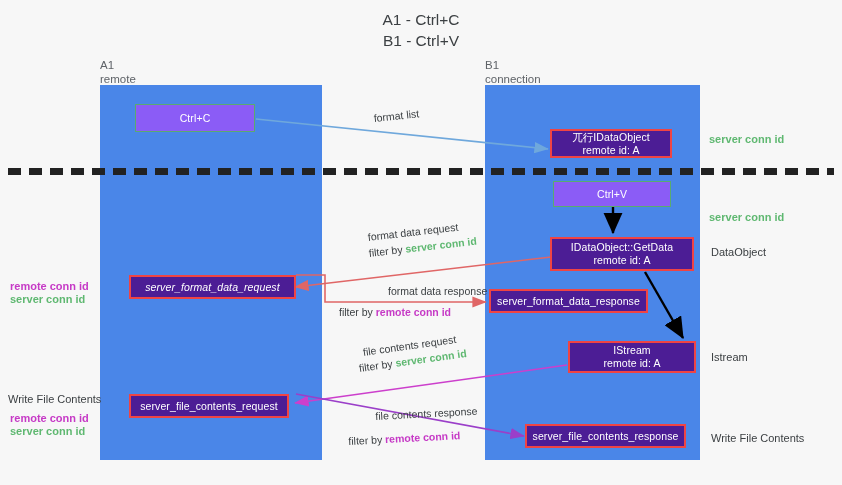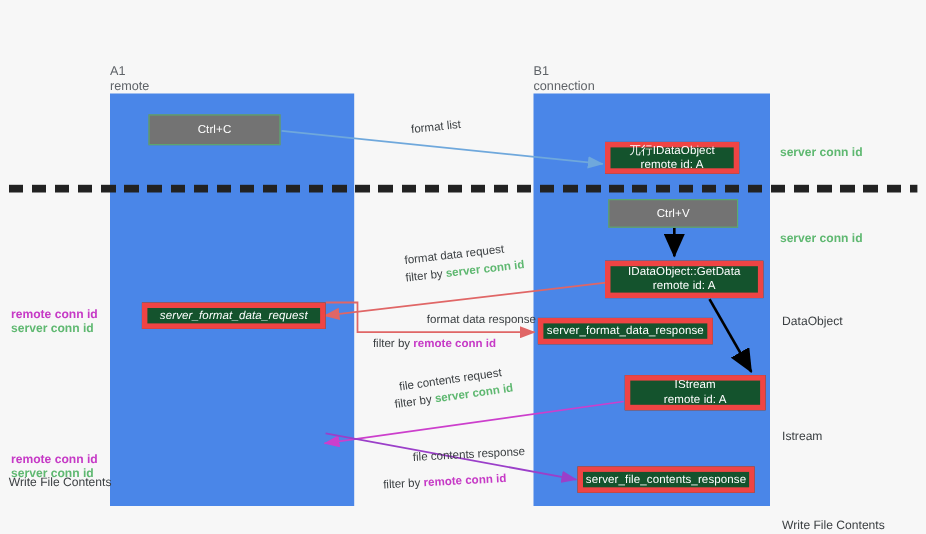--- a/index.html
+++ b/index.html
@@ -59,22 +59,22 @@
     flex-direction: column;
     align-items: center;
     justify-content: center;
     color: #ffffff;
     font-size: 10.5px;
     line-height: 13px;
     text-align: center;
     white-space: pre;
     letter-spacing: 0.1px;
   }
-  .box-green { background: #737373; border: 1px solid #5aab6f; }
-  .box-orange { background: #14532d; border: 5px solid #ef4444; }
+  .box-green { background: #8b5cf6; border: 1px solid #5aab6f; }
+  .box-orange { background: #4c1d95; border: 2px solid #ef4444; }
 
   
   .divider {
     position: absolute;
     left: 8px;
     top: 168px;
     width: 826px;
     height: 7px;
     background-image: repeating-linear-gradient(
       to right,
@@ -86,21 +86,21 @@
   
   .side-label {
     position: absolute;
     font-size: 11px;
     line-height: 14px;
     white-space: pre;
     color: #3c4043;
   }
   .clr-green  { color: #5fb871; font-weight: bold; }
   .clr-magenta{ color: #c63ac6; font-weight: bold; }
-  .clr-plain  { color: #3c4043; font-weight: normal; margin-top: 40px; }
+  .clr-plain  { color: #3c4043; font-weight: normal; }
 
   
   .edge-label {
     position: absolute;
     font-size: 10.5px;
     line-height: 15px;
     color: #3c4043;
     white-space: pre;
   }
   .edge-label .hl-green   { color: #5fb871; font-weight: bold; }
@@ -112,20 +112,22 @@
     width: 842px; height: 485px;
     overflow: visible;
     pointer-events: none;
   }
 </style>
 </head>
 <body>
 
 <div class="stage">
 
+  <div class="title">A1 - Ctrl+C
+B1 - Ctrl+V</div>
 
   <div class="lane-header" style="left:100px; top:58px; width:222px;">A1
 remote</div>
   <div class="lane-header" style="left:485px; top:58px; width:215px;">B1
 connection</div>
 
   <div class="lane lane-a"></div>
   <div class="lane lane-b"></div>
 
   <svg class="links">
@@ -174,20 +176,21 @@
   <div class="box box-orange" style="left:550px; top:237px; width:144px; height:34px;">IDataObject::GetData
 remote id: A</div>
 
   <div class="box box-orange" style="left:568px; top:341px; width:128px; height:32px;">IStream
 remote id: A</div>
 
   <div class="box box-orange" style="left:129px; top:275px; width:167px; height:24px;font-style:italic;">server_format_data_request</div>
 
   <div class="box box-orange" style="left:489px; top:289px; width:159px; height:24px;">server_format_data_response</div>
 
+  <div class="box box-orange" style="left:129px; top:394px; width:160px; height:24px;">server_file_contents_request</div>
 
   <div class="box box-orange" style="left:525px; top:424px; width:161px; height:24px;">server_file_contents_response</div>
 
   <div class="edge-label" style="left:373px; top:111px; transform:rotate(-6deg); transform-origin:left top;">format list</div>
 
   <div class="edge-label" style="left:367px; top:230px; transform:rotate(-6.5deg); transform-origin:left top;">format data request</div>
   <div class="edge-label" style="left:368px; top:246px; transform:rotate(-6.5deg); transform-origin:left top;"><span>filter by </span><span class="hl-green">server conn id</span></div>
 
   <div class="edge-label" style="left:352px; top:284px;margin-left:36px;">format data response</div>
   <div class="edge-label" style="left:339px; top:305px;"><span>filter by </span><span class="hl-magenta">remote conn id</span></div>

